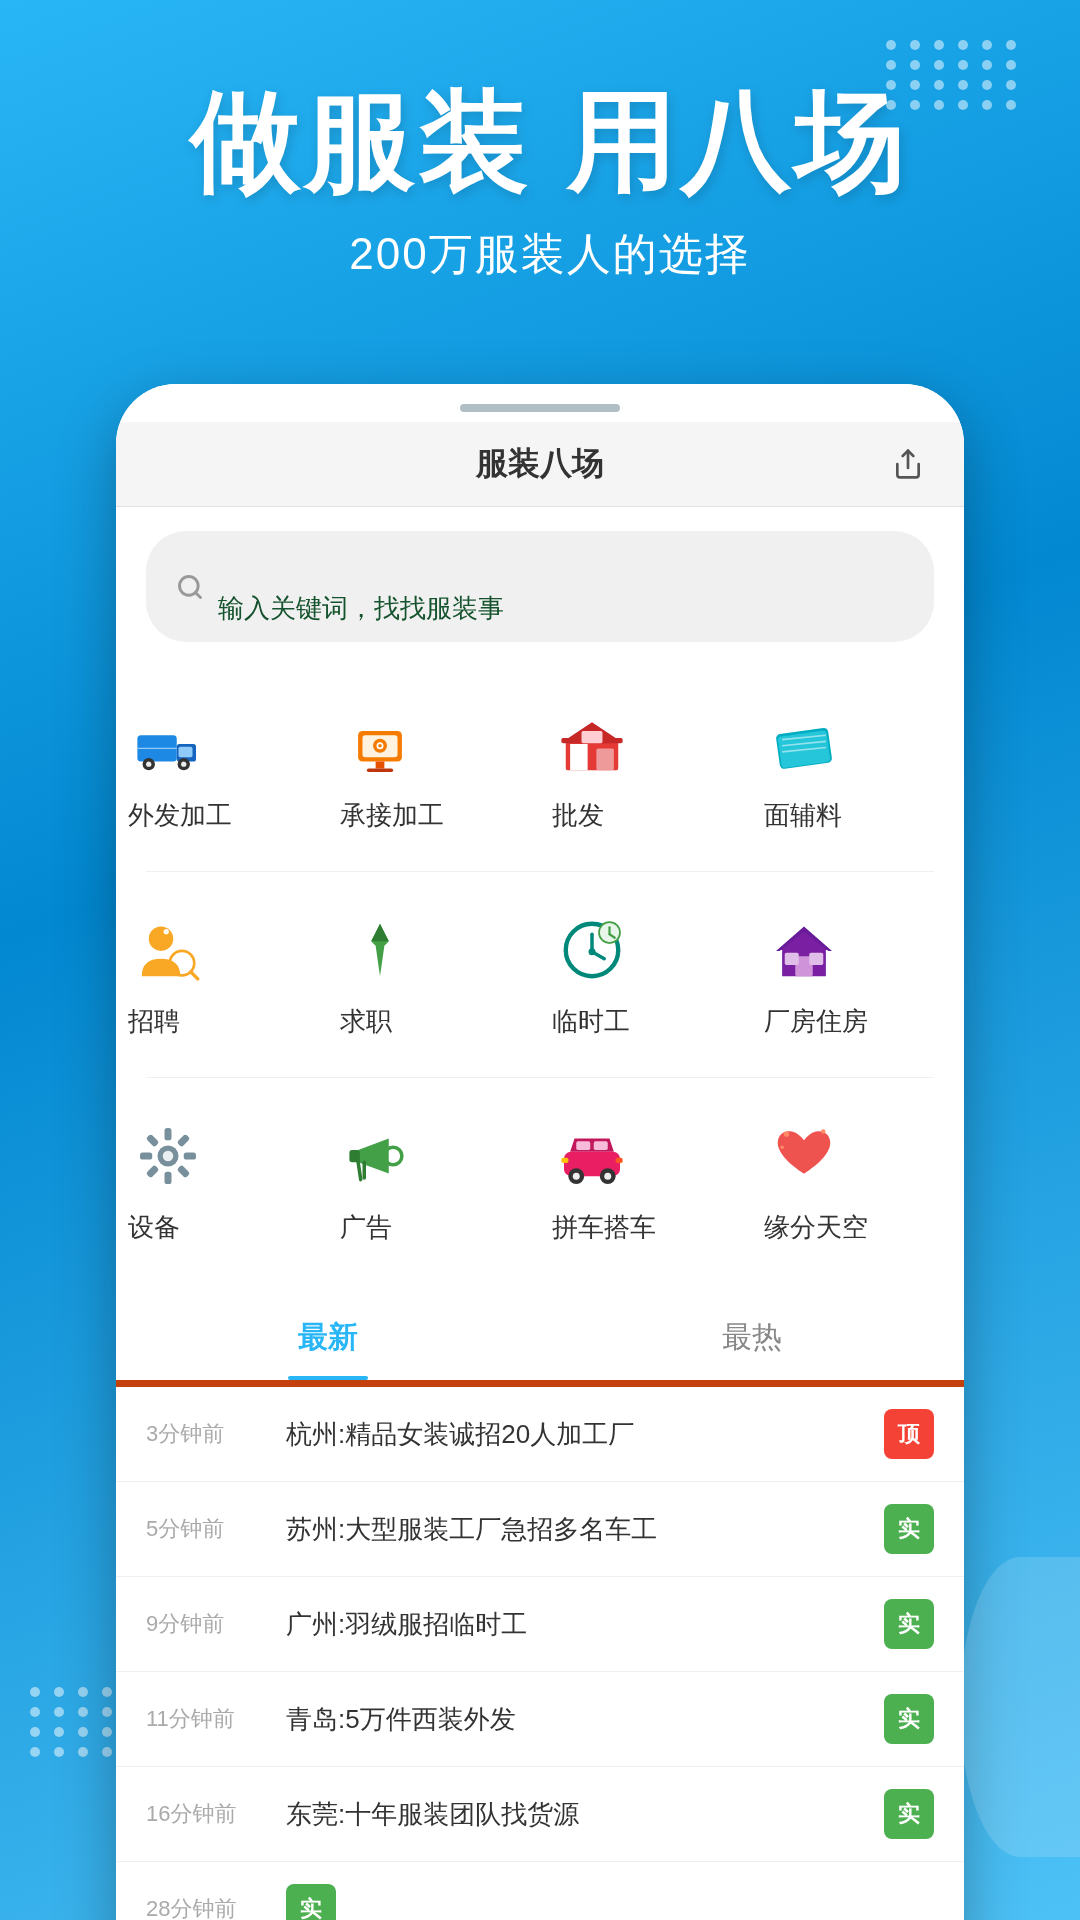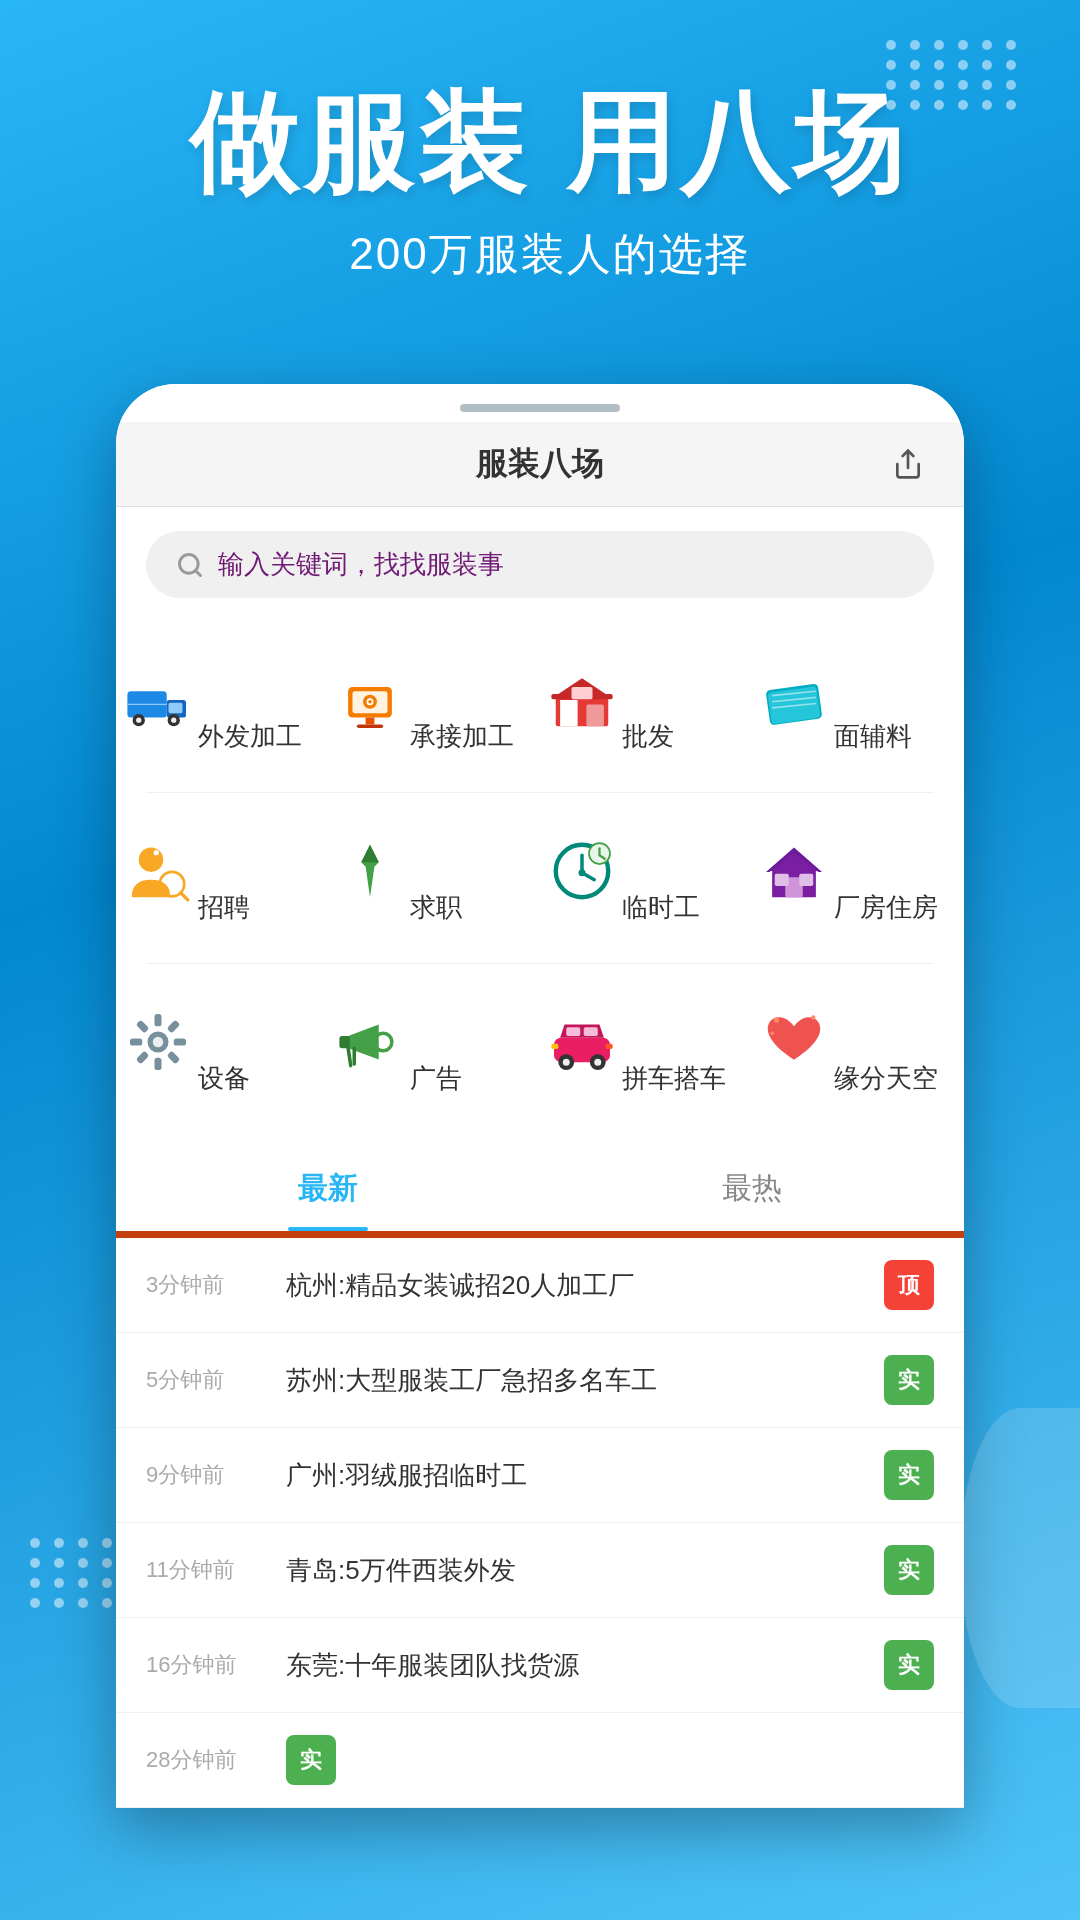--- a/index.html
+++ b/index.html
@@ -142,35 +142,37 @@
       gap: 14px;
     }
 
     .search-icon-svg {
       color: #999;
       font-size: 28px;
     }
 
     .search-placeholder {
       font-size: 26px;
-      color: #701a75;
+      color: #14532d;
+      margin-top: 44px;
     }
 
     
     .category-grid {
       display: grid;
       grid-template-columns: repeat(4, 1fr);
       padding: 10px 0;
       background: #fff;
     }
 
     .category-item {
       display: flex;
-      align-items: flex-end;
-      padding: 28px 2px;
+      flex-direction: column;
+      align-items: flex-start;
+      padding: 28px 12px;
       cursor: pointer;
     }
 
     .cat-icon {
       width: 80px;
       height: 80px;
       display: flex;
       align-items: center;
       justify-content: center;
       margin-bottom: 14px;

